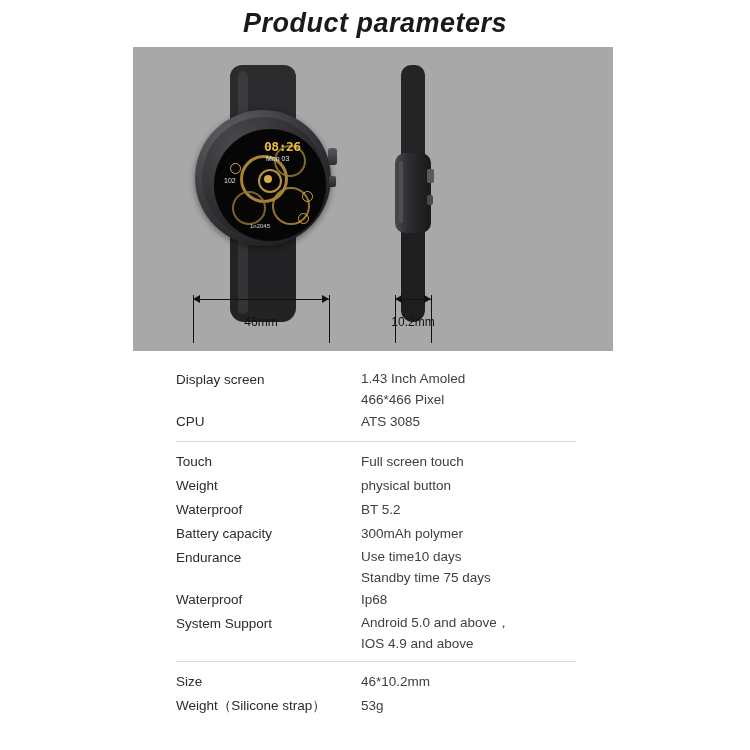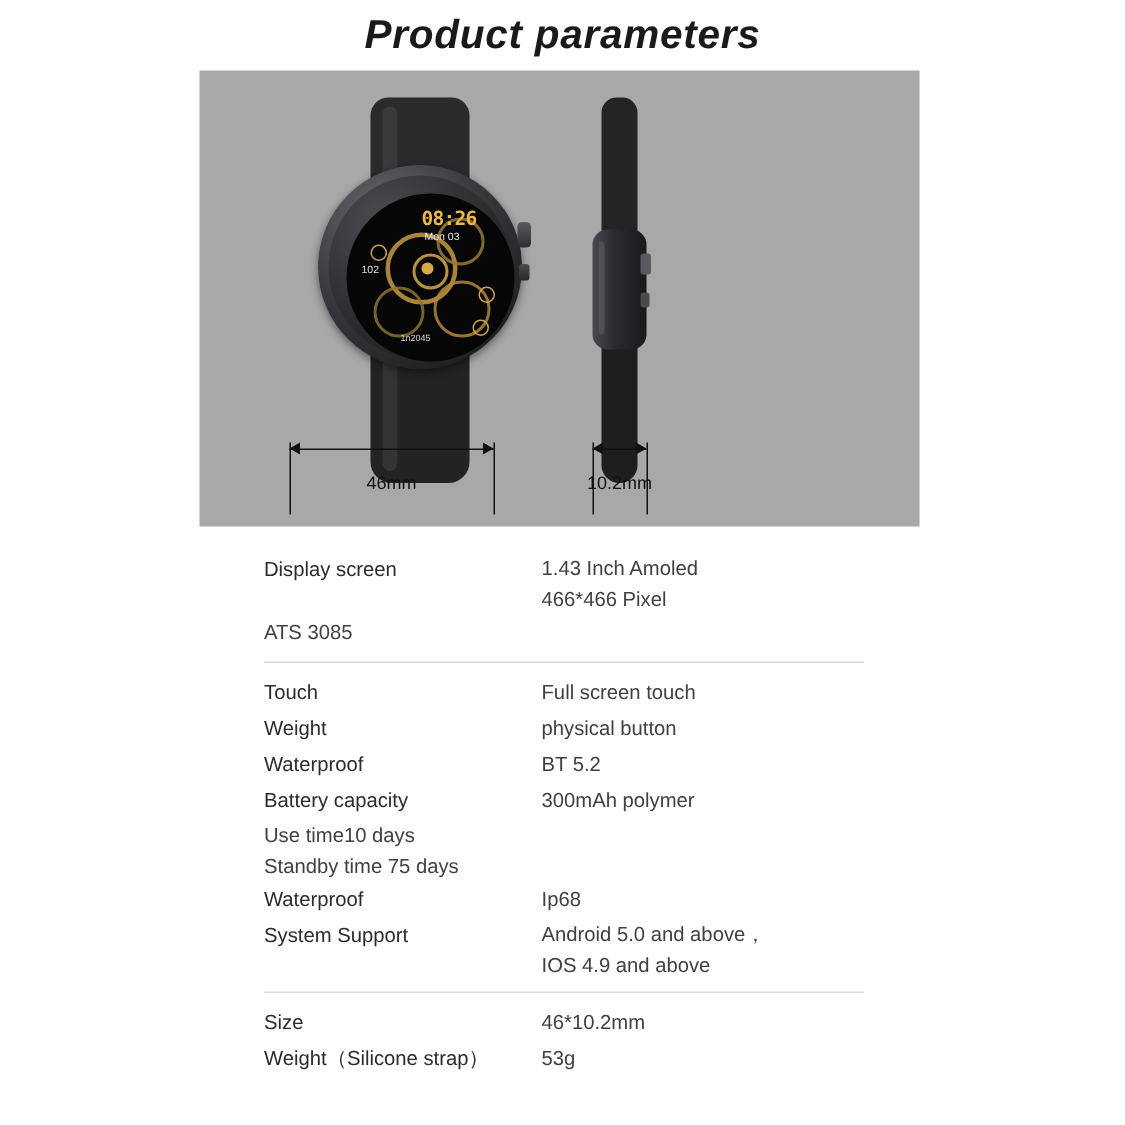--- a/index.html
+++ b/index.html
@@ -36,21 +36,21 @@
     top: 47px;
     width: 480px;
     height: 304px;
     background: #a8a8a8;
     overflow: hidden;
   }
 
   
   .watch-wrap {
     position: absolute;
-    left: 52px;
+    left: 35px;
     top: 18px;
     width: 205px;
     height: 255px;
   }
   .strap-top {
     position: absolute;
     left: 62px;
     top: 0px;
     width: 66px;
     height: 90px;
@@ -415,20 +415,21 @@
 
   <div class="spec-group">
     <div class="spec-row">
       <div class="spec-key">Display screen</div>
       <div class="spec-val">
         <span class="sub">1.43 Inch Amoled</span>
         <span class="sub">466*466 Pixel</span>
       </div>
     </div>
     <div class="spec-row">
+      <div class="spec-key">CPU</div>
       <div class="spec-val">ATS 3085</div>
     </div>
   </div>
 
   <div class="spec-group">
     <div class="spec-row">
       <div class="spec-key">Touch</div>
       <div class="spec-val">Full screen touch</div>
     </div>
     <div class="spec-row">
@@ -437,20 +438,21 @@
     </div>
     <div class="spec-row">
       <div class="spec-key">Waterproof</div>
       <div class="spec-val">BT 5.2</div>
     </div>
     <div class="spec-row">
       <div class="spec-key">Battery capacity</div>
       <div class="spec-val">300mAh polymer</div>
     </div>
     <div class="spec-row">
+      <div class="spec-key">Endurance</div>
       <div class="spec-val">
         <span class="sub">Use time10 days</span>
         <span class="sub">Standby time 75 days</span>
       </div>
     </div>
     <div class="spec-row">
       <div class="spec-key">Waterproof</div>
       <div class="spec-val">Ip68</div>
     </div>
     <div class="spec-row">

